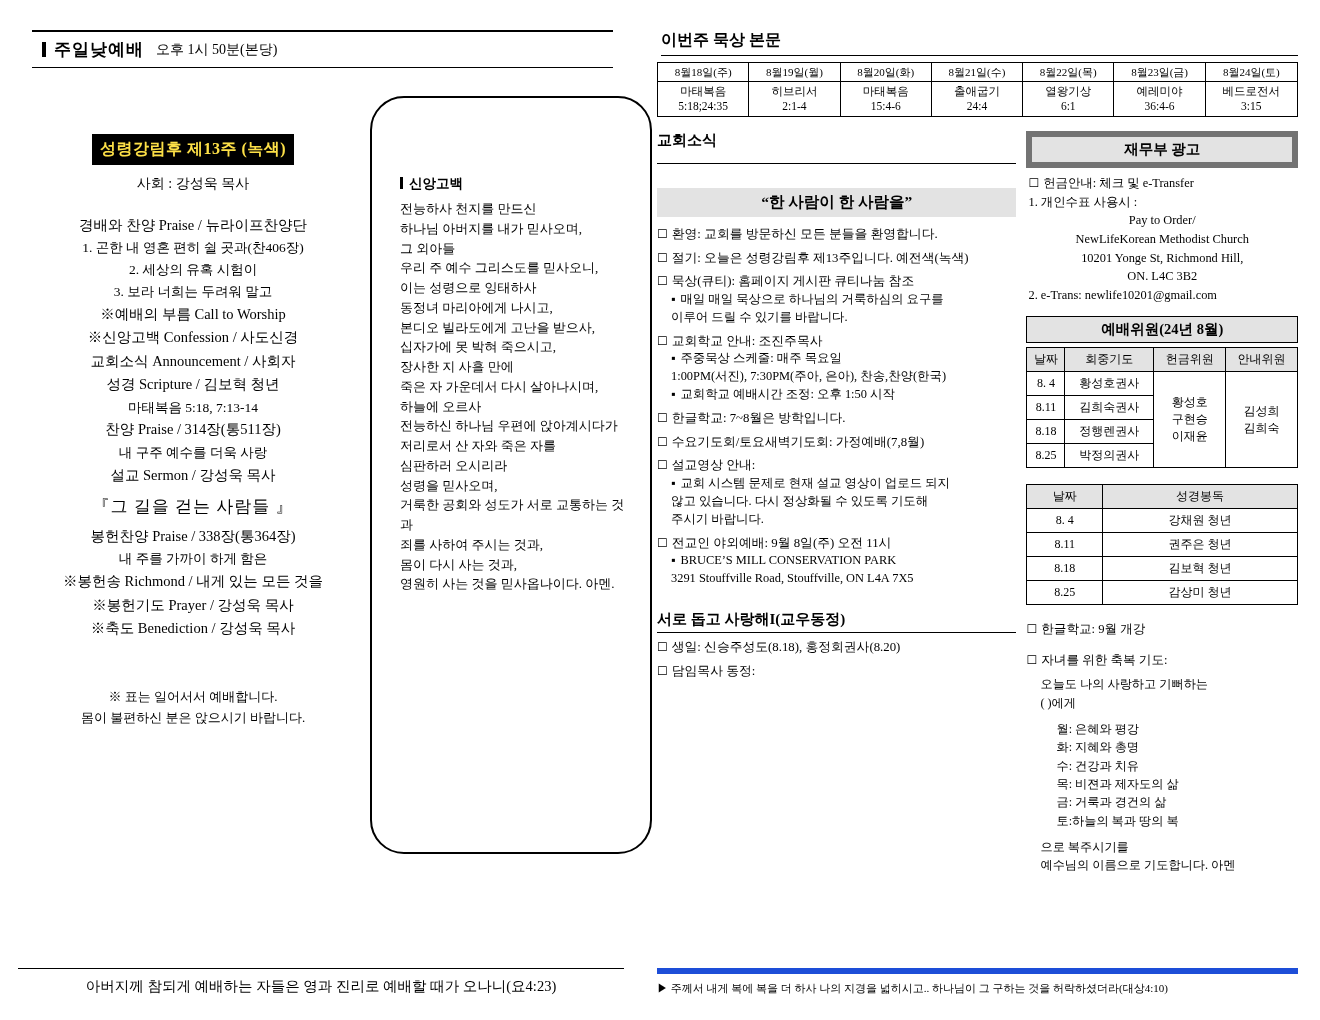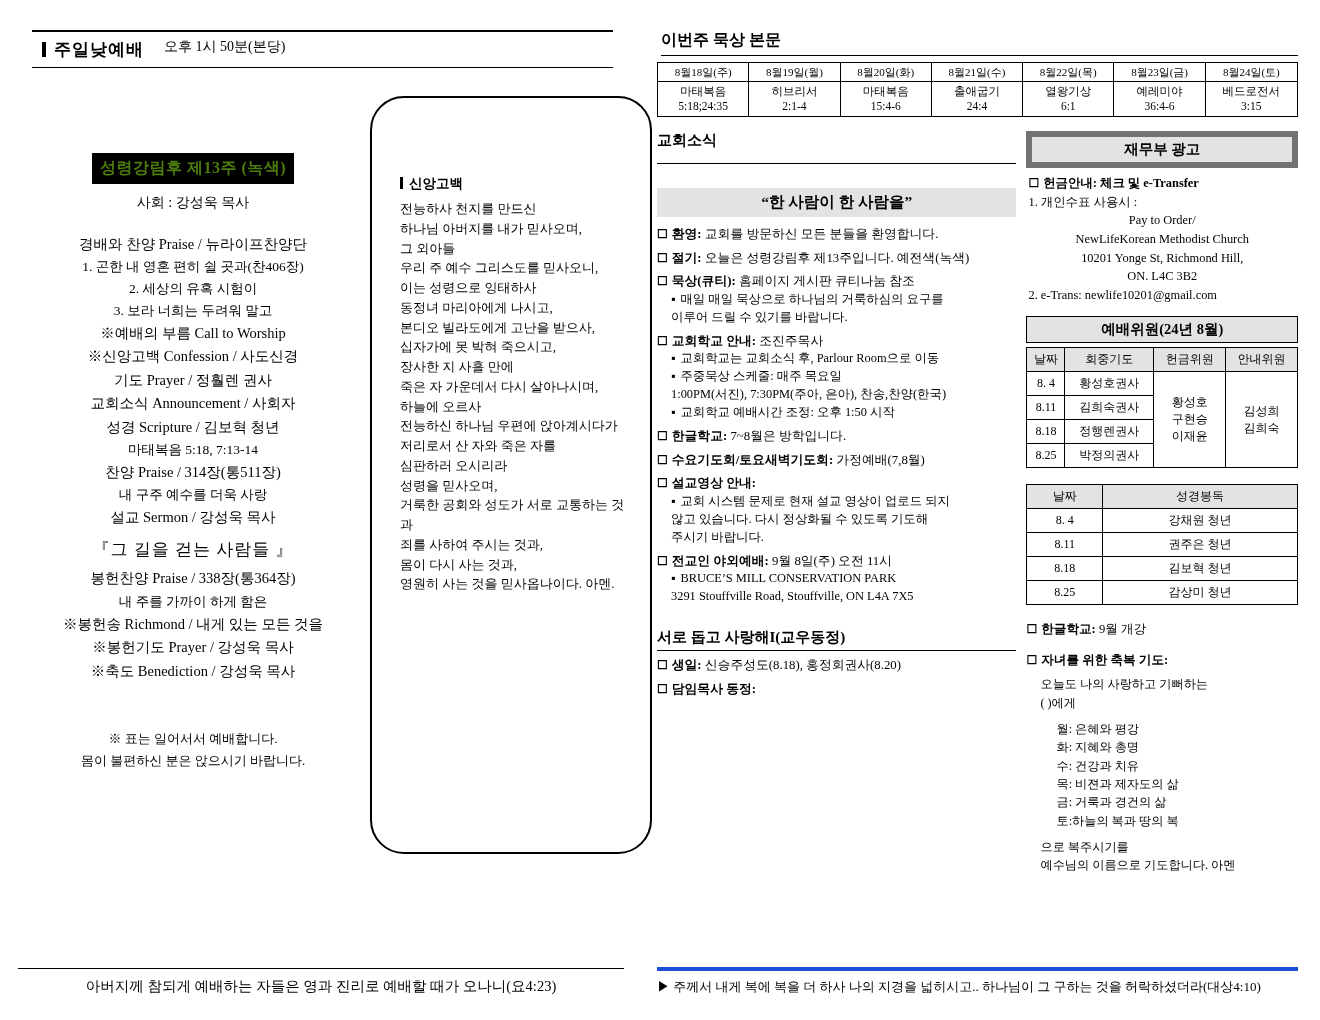--- a/index.html
+++ b/index.html
@@ -13,33 +13,33 @@
     overflow:hidden;
   }
   .page { position:absolute; inset:0; display:flex; }
   .col-left { width:645px; position:relative; padding:30px 18px 0 18px; }
   .col-right { width:675px; position:relative; padding:30px 22px 0 12px; }
 
   
   .svc-head {
     border-top:2px solid #000; border-bottom:1px solid #000;
     padding:6px 4px 6px 10px;
-    display:flex; align-items:flex-start; gap:20px;
+    display:flex; align-items:center; gap:12px;
     margin:0 14px;
   }
   .svc-head .bar { display:inline-block; width:4px; height:15px; background:#000; margin-right:8px; vertical-align:-2px;}
   .svc-title { font-size:17px; font-weight:bold; letter-spacing:1px; }
   .svc-time { font-size:14px; }
 
   .left-body { position:relative; height:780px; margin-top:18px; }
 
   .order-block { position:absolute; left:10px; top:48px; width:330px; text-align:center; font-size:14.5px; line-height:1.62; }
   .order-title {
-    display:inline-block; background:#000; color:#4d7c0f; font-weight:bold;
-    font-size:16px; padding:2px 8px 3px 8px; letter-spacing:0.5px;margin-top:19px;
+    display:inline-block; background:#000; color:#fde047; font-weight:bold;
+    font-size:16px; padding:2px 8px 3px 8px; letter-spacing:0.5px;
   }
   .order-sub { font-size:14px; margin:8px 0 18px 0; }
   .ord-line { white-space:nowrap; }
   .ord-ind { font-size:13.5px; }
   .ord-big { font-size:17px; letter-spacing:1px; margin:6px 0 4px; }
   .note { margin-top:46px; font-size:13px; line-height:1.6; }
 
   .creed-box {
     position:absolute; left:352px; top:10px; width:282px; height:758px;
     border:2px solid #000; border-radius:34px;
@@ -67,39 +67,39 @@
   .side-col { width:272px; }
 
   .sec-head { border-bottom:1px solid #000; padding-bottom:13px; margin-bottom:24px; font-size:15px; font-weight:bold; }
   .banner {
     background:#e3e3e3; text-align:center; font-weight:bold; font-size:15.5px;
     padding:4px 0; margin-bottom:8px;
   }
   ul.items { list-style:none; margin:0; padding:0; font-size:12.8px; line-height:1.45; }
   ul.items > li { margin-bottom:5px; }
   .chk::before { content:"☐"; margin-right:4px; font-size:12px; }
-  .b { font-weight:bold; }
+  .b { font-weight:normal; }
   .sub { padding-left:14px; font-size:12.4px; line-height:1.45; }
   .sq::before { content:"▪"; margin-right:5px; }
   .indent { padding-left:22px; }
 
   .fin-head { background:#e3e3e3; border:6px solid #737373; text-align:center; font-weight:bold; font-size:14.5px; padding:3px 0; }
   .fin-body { font-size:12.4px; line-height:1.5; padding:6px 2px 0 2px; }
   .fin-center { text-align:center; }
 
   table.grid { width:100%; border-collapse:collapse; font-size:12px; text-align:center; margin-top:4px;}
   table.grid th, table.grid td { border:1px solid #000; padding:3px 1px; }
   table.grid th { background:#e3e3e3; font-weight:normal; }
 
   .hdr-bar { background:#e3e3e3; border:1px solid #000; text-align:center; font-weight:bold; font-size:14.5px; padding:3px 0; margin-top:12px;}
 
   .help-head { border-bottom:1px solid #000; font-size:15px; font-weight:bold; padding-bottom:3px; margin-bottom:5px; }
   .right-foot {
     position:absolute; left:12px; right:22px; bottom:24px;
-    border-top:4px solid #1d4ed8; padding-top:7px; font-size:13px;
+    border-top:6px solid #1d4ed8; padding-top:7px; font-size:11px;
   }
   .bless { font-size:12.2px; line-height:1.5; padding-left:14px; }
   .bless .day { padding-left:16px; }
 </style>
 </head>
 <body>
 
 <div class="page">
 
   <div class="col-left">
@@ -116,21 +116,20 @@
       <div class="order-block">
         <div class="order-title">성령강림후 제13주 (녹색)</div>
         <div class="order-sub">사회 : 강성욱 목사</div>
 
         <div class="ord-line">경배와 찬양 Praise / 뉴라이프찬양단</div>
         <div class="ord-line ord-ind">1. 곤한 내 영혼 편히 쉴 곳과(찬406장)</div>
         <div class="ord-line ord-ind">2. 세상의 유혹 시험이</div>
         <div class="ord-line ord-ind">3. 보라 너희는 두려워 말고</div>
         <div class="ord-line">※예배의 부름 Call to Worship</div>
         <div class="ord-line">※신앙고백 Confession / 사도신경</div>
-        <div class="ord-line">기도 Prayer / 정훨렌 권사</div>
         <div class="ord-line">교회소식 Announcement / 사회자</div>
         <div class="ord-line">성경 Scripture / 김보혁 청년</div>
         <div class="ord-line ord-ind">마태복음 5:18, 7:13-14</div>
         <div class="ord-line">찬양 Praise / 314장(통511장)</div>
         <div class="ord-line ord-ind">내 구주 예수를 더욱 사랑</div>
         <div class="ord-line">설교 Sermon / 강성욱 목사</div>
         <div class="ord-line ord-big">『그 길을 걷는 사람들 』</div>
         <div class="ord-line">봉헌찬양 Praise / 338장(통364장)</div>
         <div class="ord-line ord-ind">내 주를 가까이 하게 함은</div>
         <div class="ord-line">※봉헌송 Richmond / 내게 있는 모든 것을</div>
@@ -234,21 +233,20 @@
           <li>
             <span class="chk b">절기:</span><span> 오늘은 성령강림후 제13주입니다. 예전색(녹색)</span>
           </li>
           <li>
             <span class="chk b">묵상(큐티):</span><span> 홈페이지 게시판 큐티나눔 참조</span>
             <div class="sub sq" style="white-space:pre-line;">매일 매일 묵상으로 하나님의 거룩하심의 요구를
 이루어 드릴 수 있기를 바랍니다.</div>
           </li>
           <li>
             <span class="chk b">교회학교 안내:</span><span> 조진주목사</span>
-            <div class="sub sq" style="white-space:pre-line;">교회학교는 교회소식 후, Parlour Room으로 이동</div>
             <div class="sub sq" style="white-space:pre-line;">주중묵상 스케줄: 매주 목요일
 1:00PM(서진), 7:30PM(주아, 은아), 찬송,찬양(한국)</div>
             <div class="sub sq" style="white-space:pre-line;">교회학교 예배시간 조정: 오후 1:50 시작</div>
           </li>
           <li>
             <span class="chk b">한글학교:</span><span> 7~8월은 방학입니다.</span>
           </li>
           <li>
             <span class="chk b">수요기도회/토요새벽기도회:</span><span> 가정예배(7,8월)</span>
           </li>

